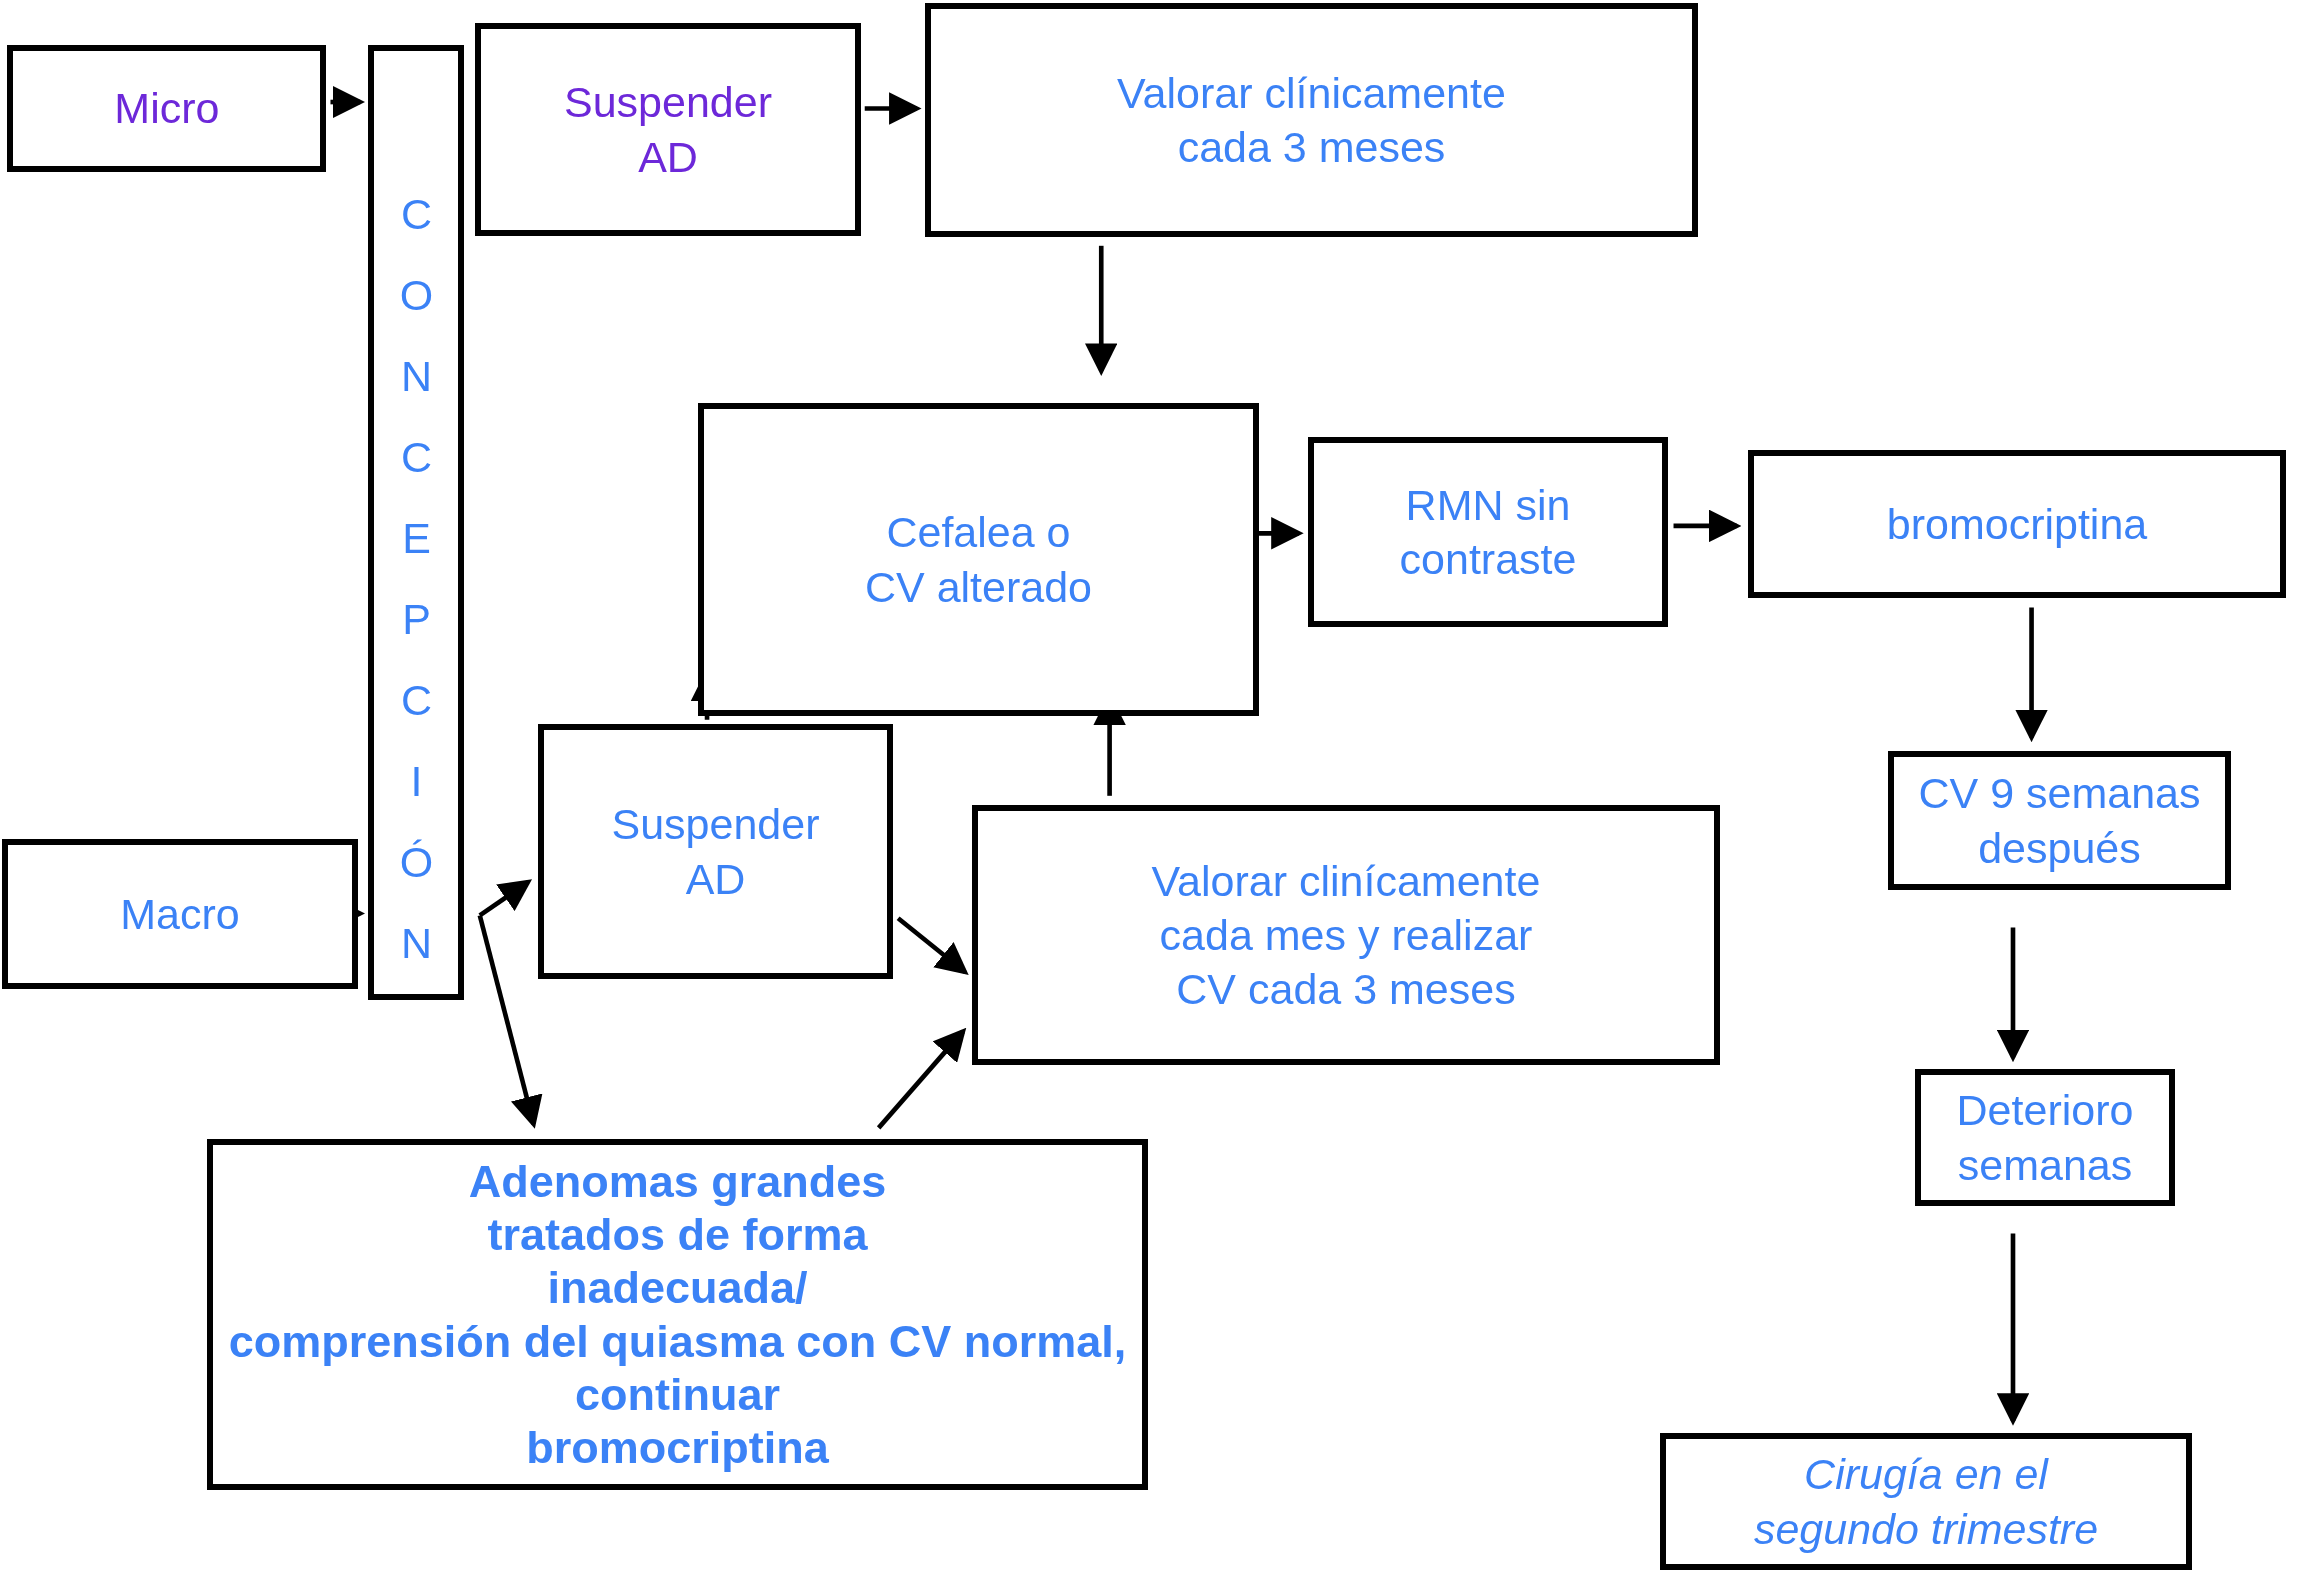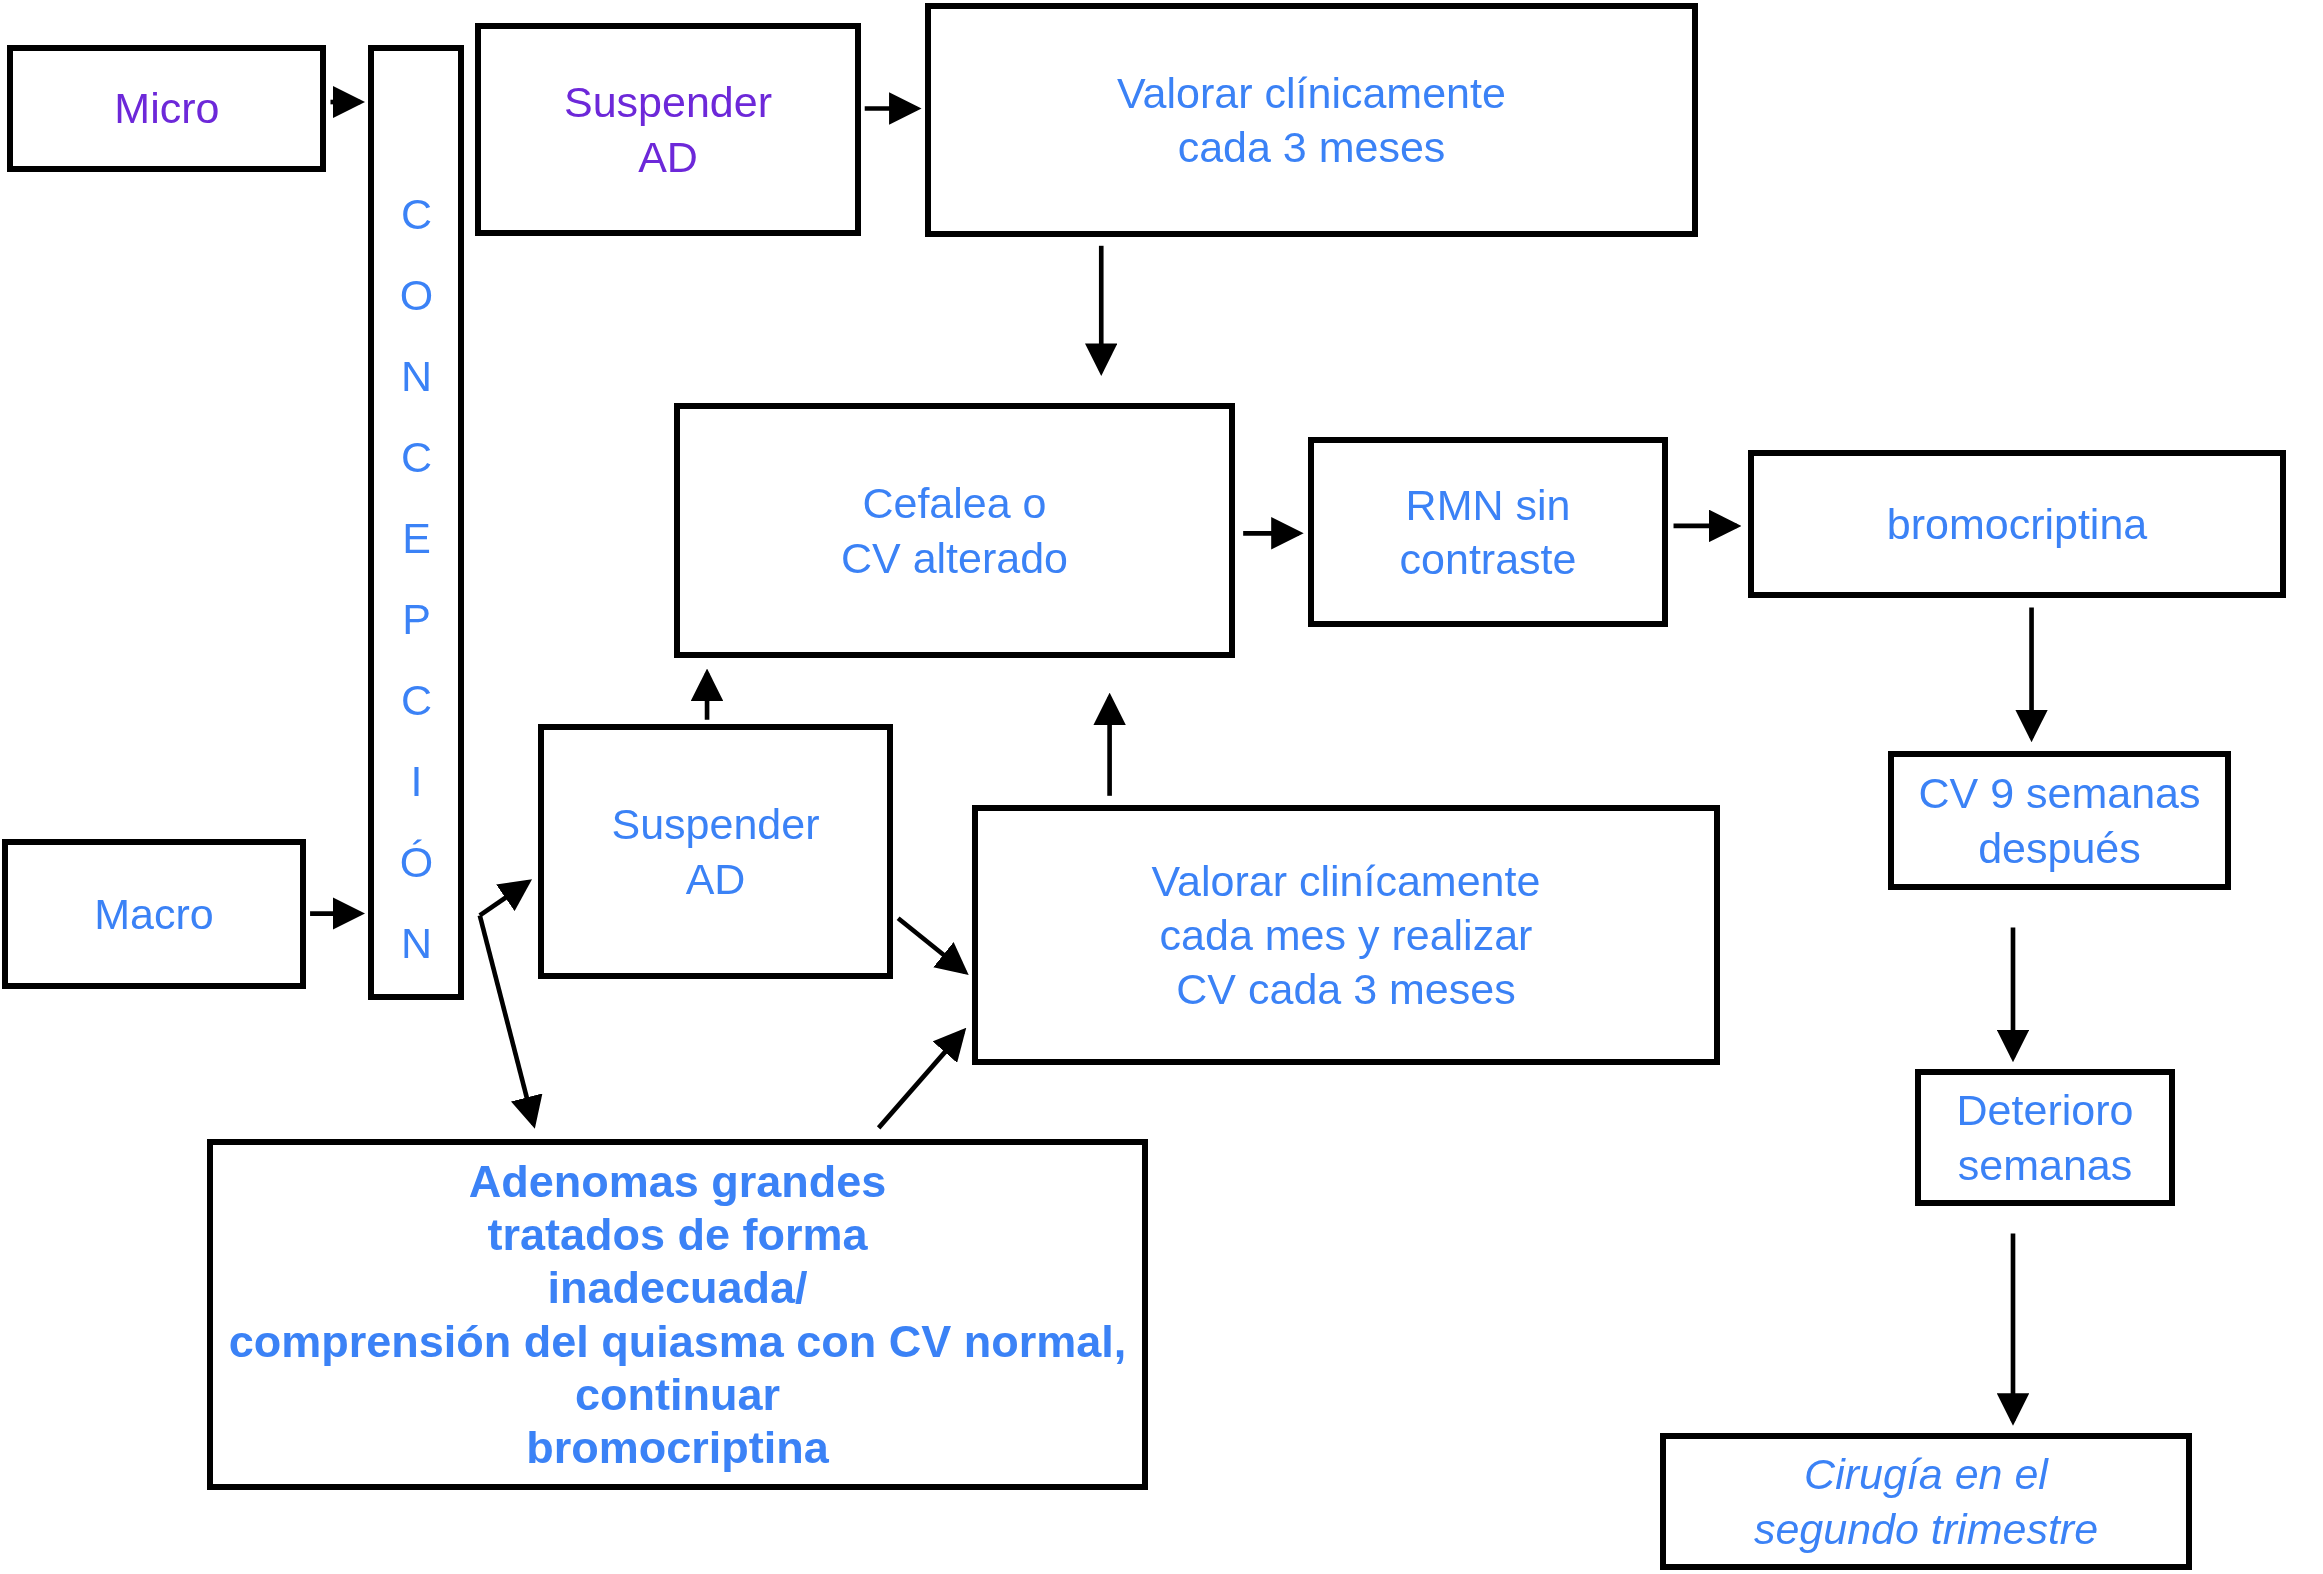--- a/index.html
+++ b/index.html
@@ -73,39 +73,39 @@
     <line x1="517" y1="987" x2="569" y2="951" marker-end="url(#ah)"></line>
     <line x1="517" y1="987" x2="575" y2="1212" marker-end="url(#ah)"></line>
     <line x1="968" y1="990" x2="1040" y2="1048" marker-end="url(#ah)"></line>
     <line x1="947" y1="1216" x2="1038" y2="1112" marker-end="url(#ah)"></line>
   </svg>
 
   <div class="node navy" style="left:7.4px; top:45px; width:319px; height:127px;">
     <div class="node-label">Micro</div>
   </div>
 
-  <div class="node" style="left:1.9px; top:839px; width:304px; height:150px;">
+  <div class="node" style="left:1.9px; top:839px; width:356px; height:150px;">
     <div class="node-label">Macro</div>
   </div>
 
   <div class="node concepcion-box" style="left:368px; top:45px; width:96px; height:955px;">
     <div class="node-label">CONCEPCIÓN</div>
   </div>
 
   <div class="node navy" style="left:475px; top:23px; width:386px; height:213px;">
     <div class="node-label">Suspender
 AD</div>
   </div>
 
   <div class="node" style="left:925px; top:2.8px; width:773px; height:234px;">
     <div class="node-label">Valorar clínicamente
 cada 3 meses</div>
   </div>
 
-  <div class="node" style="left:674px; top:403px; width:561px; height:255px;">
+  <div class="node" style="left:698px; top:403px; width:561px; height:313px;">
     <div class="node-label">Cefalea o
 CV alterado</div>
   </div>
 
   <div class="node" style="left:1308px; top:425px; width:360px; height:190px;margin-top:12px;">
     <div class="node-label">RMN sin
 contraste</div>
   </div>
 
   <div class="node" style="left:1748px; top:450px; width:538px; height:148px;">

